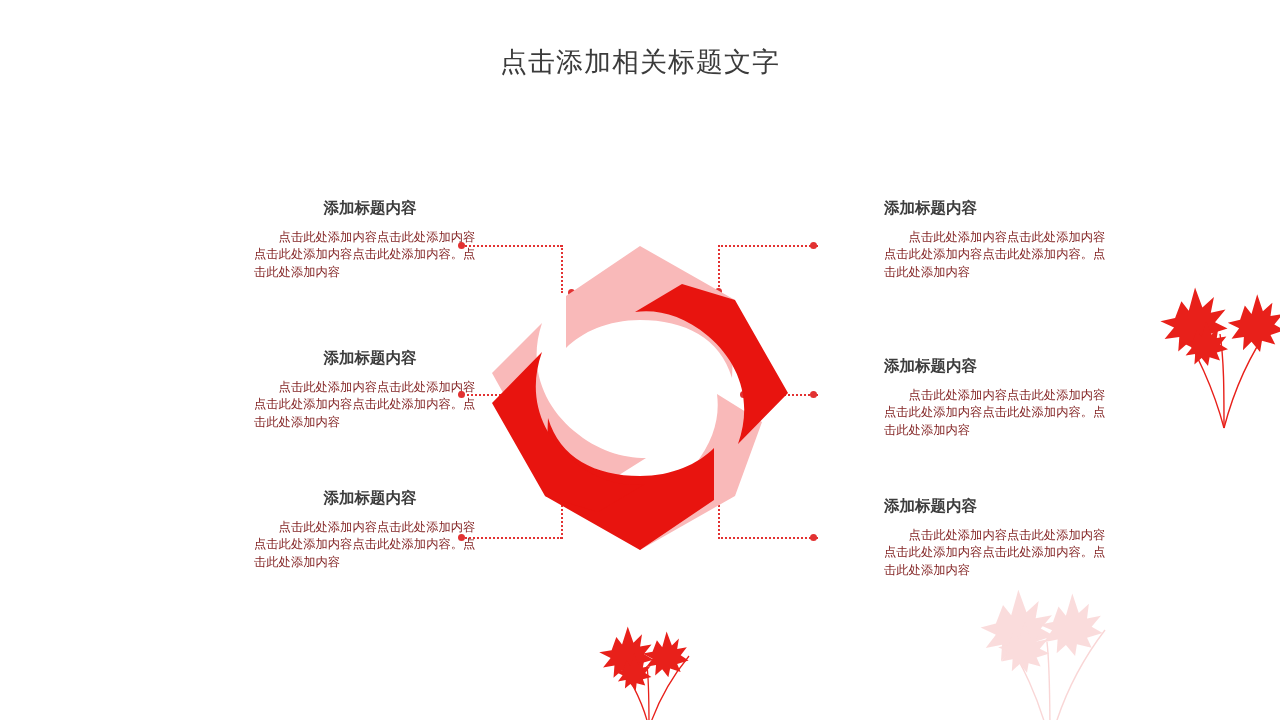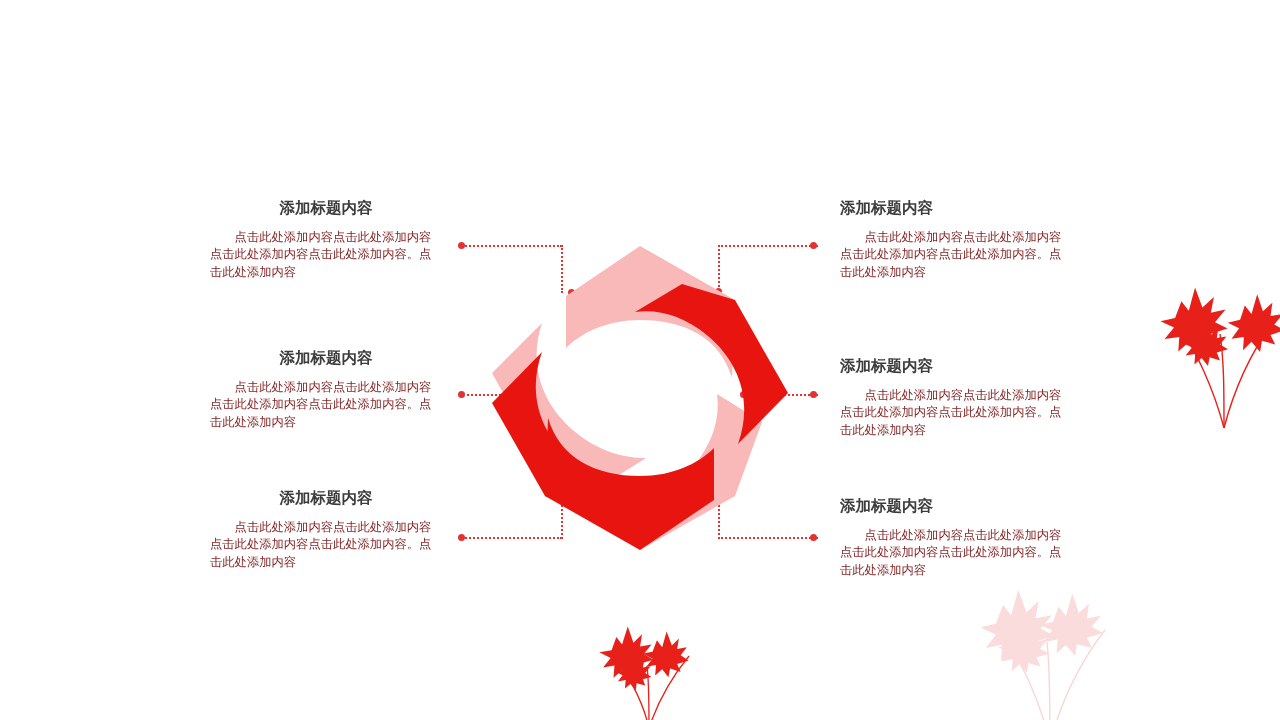--- a/index.html
+++ b/index.html
@@ -29,20 +29,21 @@
     font-size: 27px;
     color: #3b3b3b;
     letter-spacing: 1px;
     font-family: "Liberation Sans", sans-serif;
   }
 
   
   .block {
     position: absolute;
     width: 232px;
+    margin-left: 44px;
   }
   .block .b-title {
     font-size: 15.5px;
     font-weight: bold;
     color: #3c3c3c;
     margin: 0 0 10px 0;
   }
   .block .b-body {
     font-size: 12.3px;
     line-height: 1.42;
@@ -112,20 +113,21 @@
     bottom: -10px;
     width: 125px;
     height: 110px;
   }
 </style>
 </head>
 <body>
 
 <div class="slide">
 
+  <div class="slide-title">点击添加相关标题文字</div>
 
   <div class="block left blk-l1">
     <p class="b-title">添加标题内容</p>
     <p class="b-body">点击此处添加内容点击此处添加内容点击此处添加内容点击此处添加内容。点击此处添加内容</p>
   </div>
   <div class="block left blk-l2">
     <p class="b-title">添加标题内容</p>
     <p class="b-body">点击此处添加内容点击此处添加内容点击此处添加内容点击此处添加内容。点击此处添加内容</p>
   </div>
   <div class="block left blk-l3">

